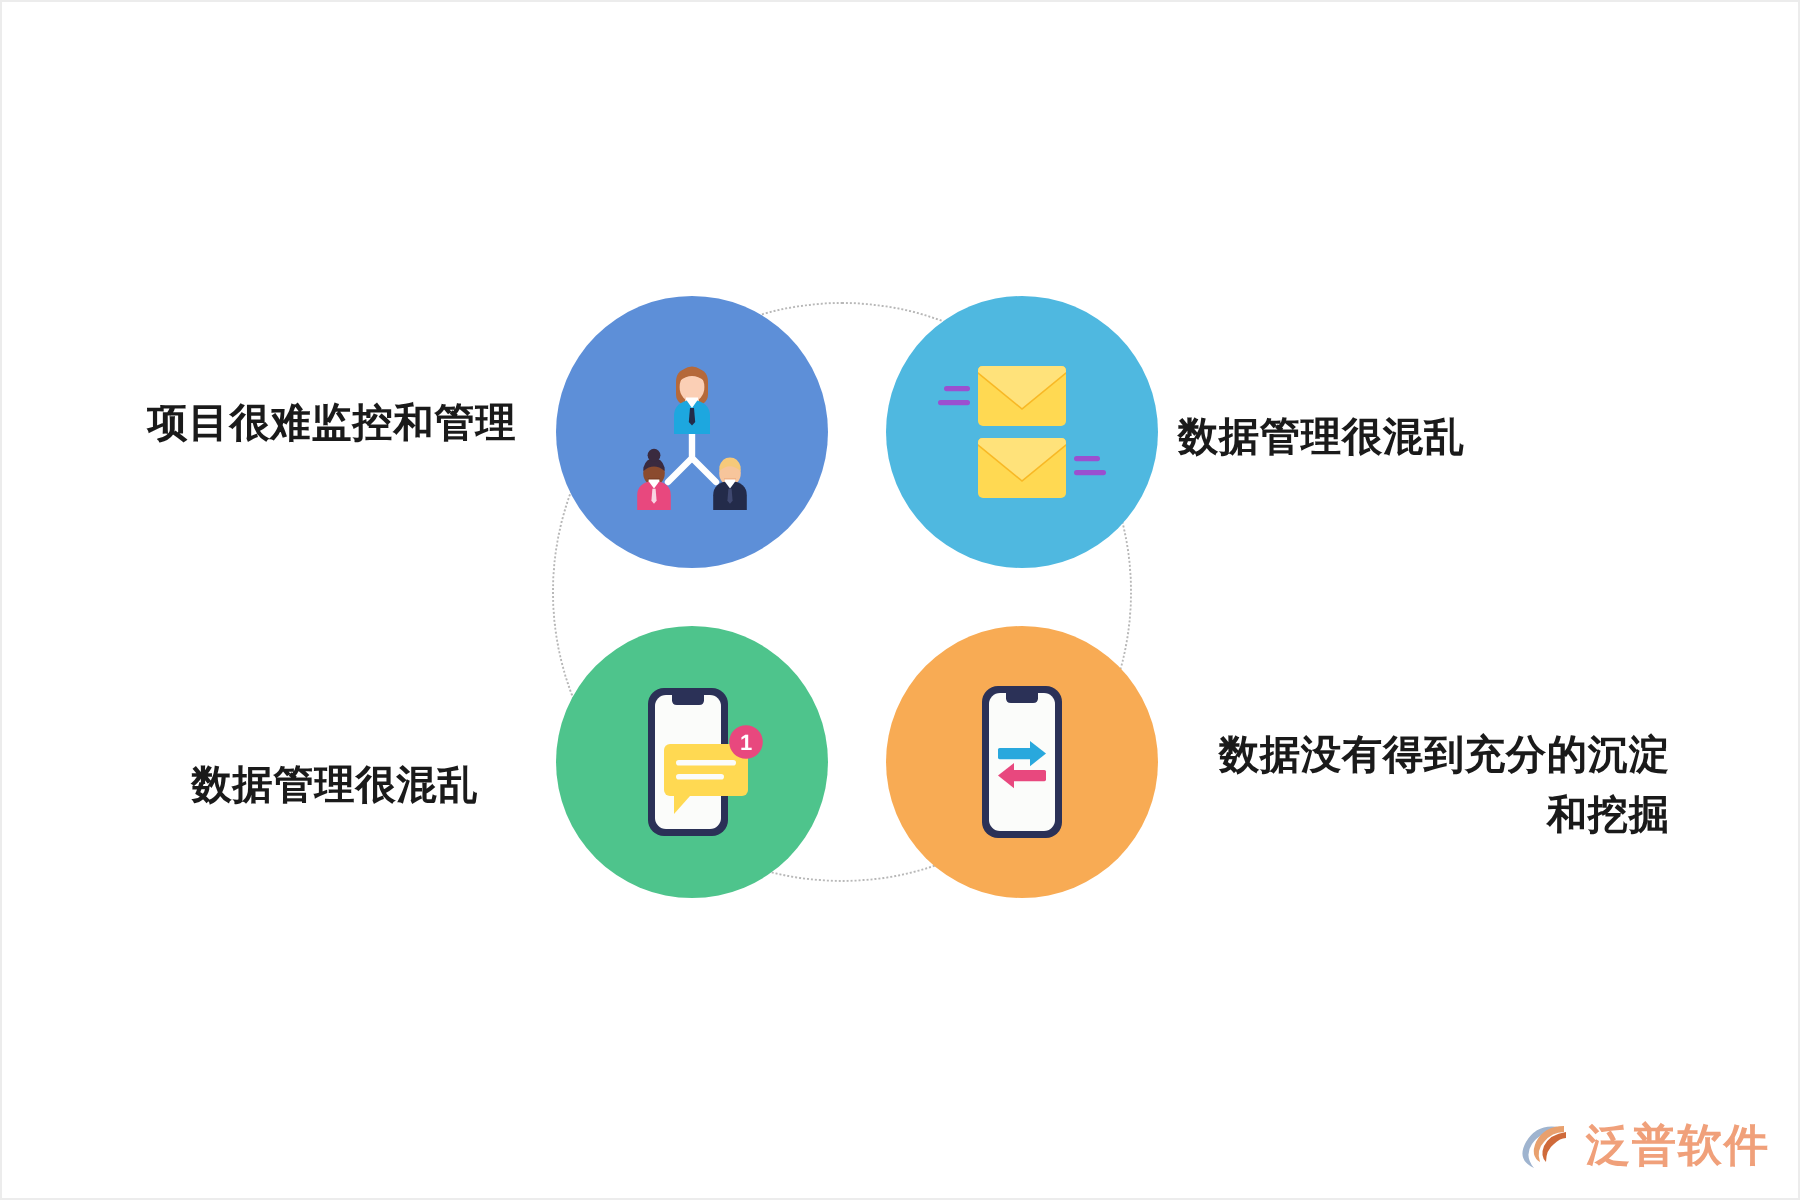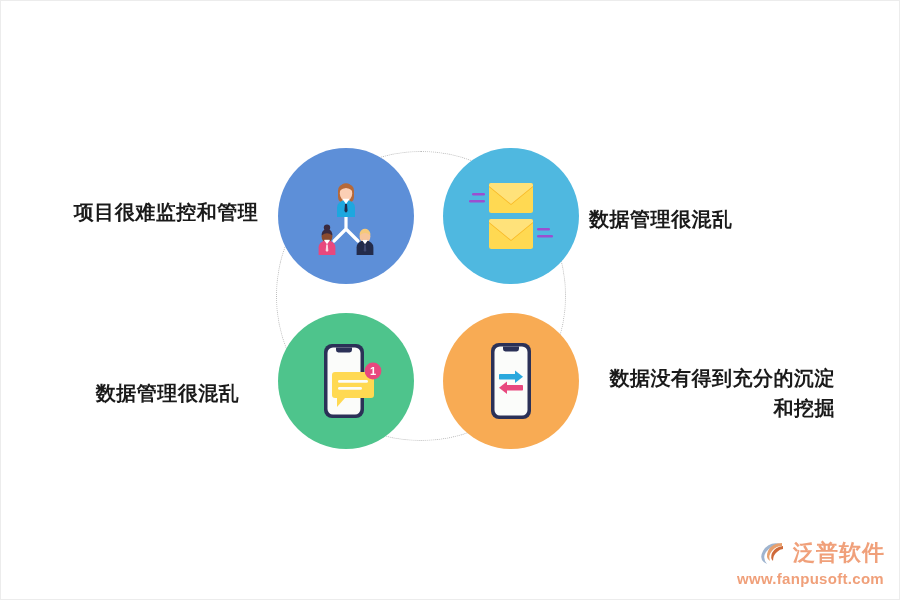--- a/index.html
+++ b/index.html
@@ -234,16 +234,15 @@
     <div class="logo-row">
       <span>
         <svg class="logo-mark" width="30" height="28" viewBox="0 0 30 28">
           <path d="M22 5 q-12 -3 -18 7 q-5 9 4 13 q-5 -6 -1 -12 q4 -6 15 -8 z" fill="#9fb4cf"></path>
           <path d="M23 4 q-10 0 -14 8 q-3 7 2 10 q-2 -6 2 -10 q4 -5 10 -5 z" fill="#e8a06d"></path>
           <path d="M24 7 q-8 1 -11 7 q-2 5 1 8 q0 -6 4 -9 q3 -3 6 -3 z" fill="#cf6a3a"></path>
         </svg>
       </span>
       <span class="logo-text" style="color: rgb(240, 160, 122);">泛普软件</span>
     </div>
-    <div class="logo-url" style="color: rgb(240, 160, 122);">www.fanpusoft.com</div>
   </div>
 
 </div>
 
 </body></html>

